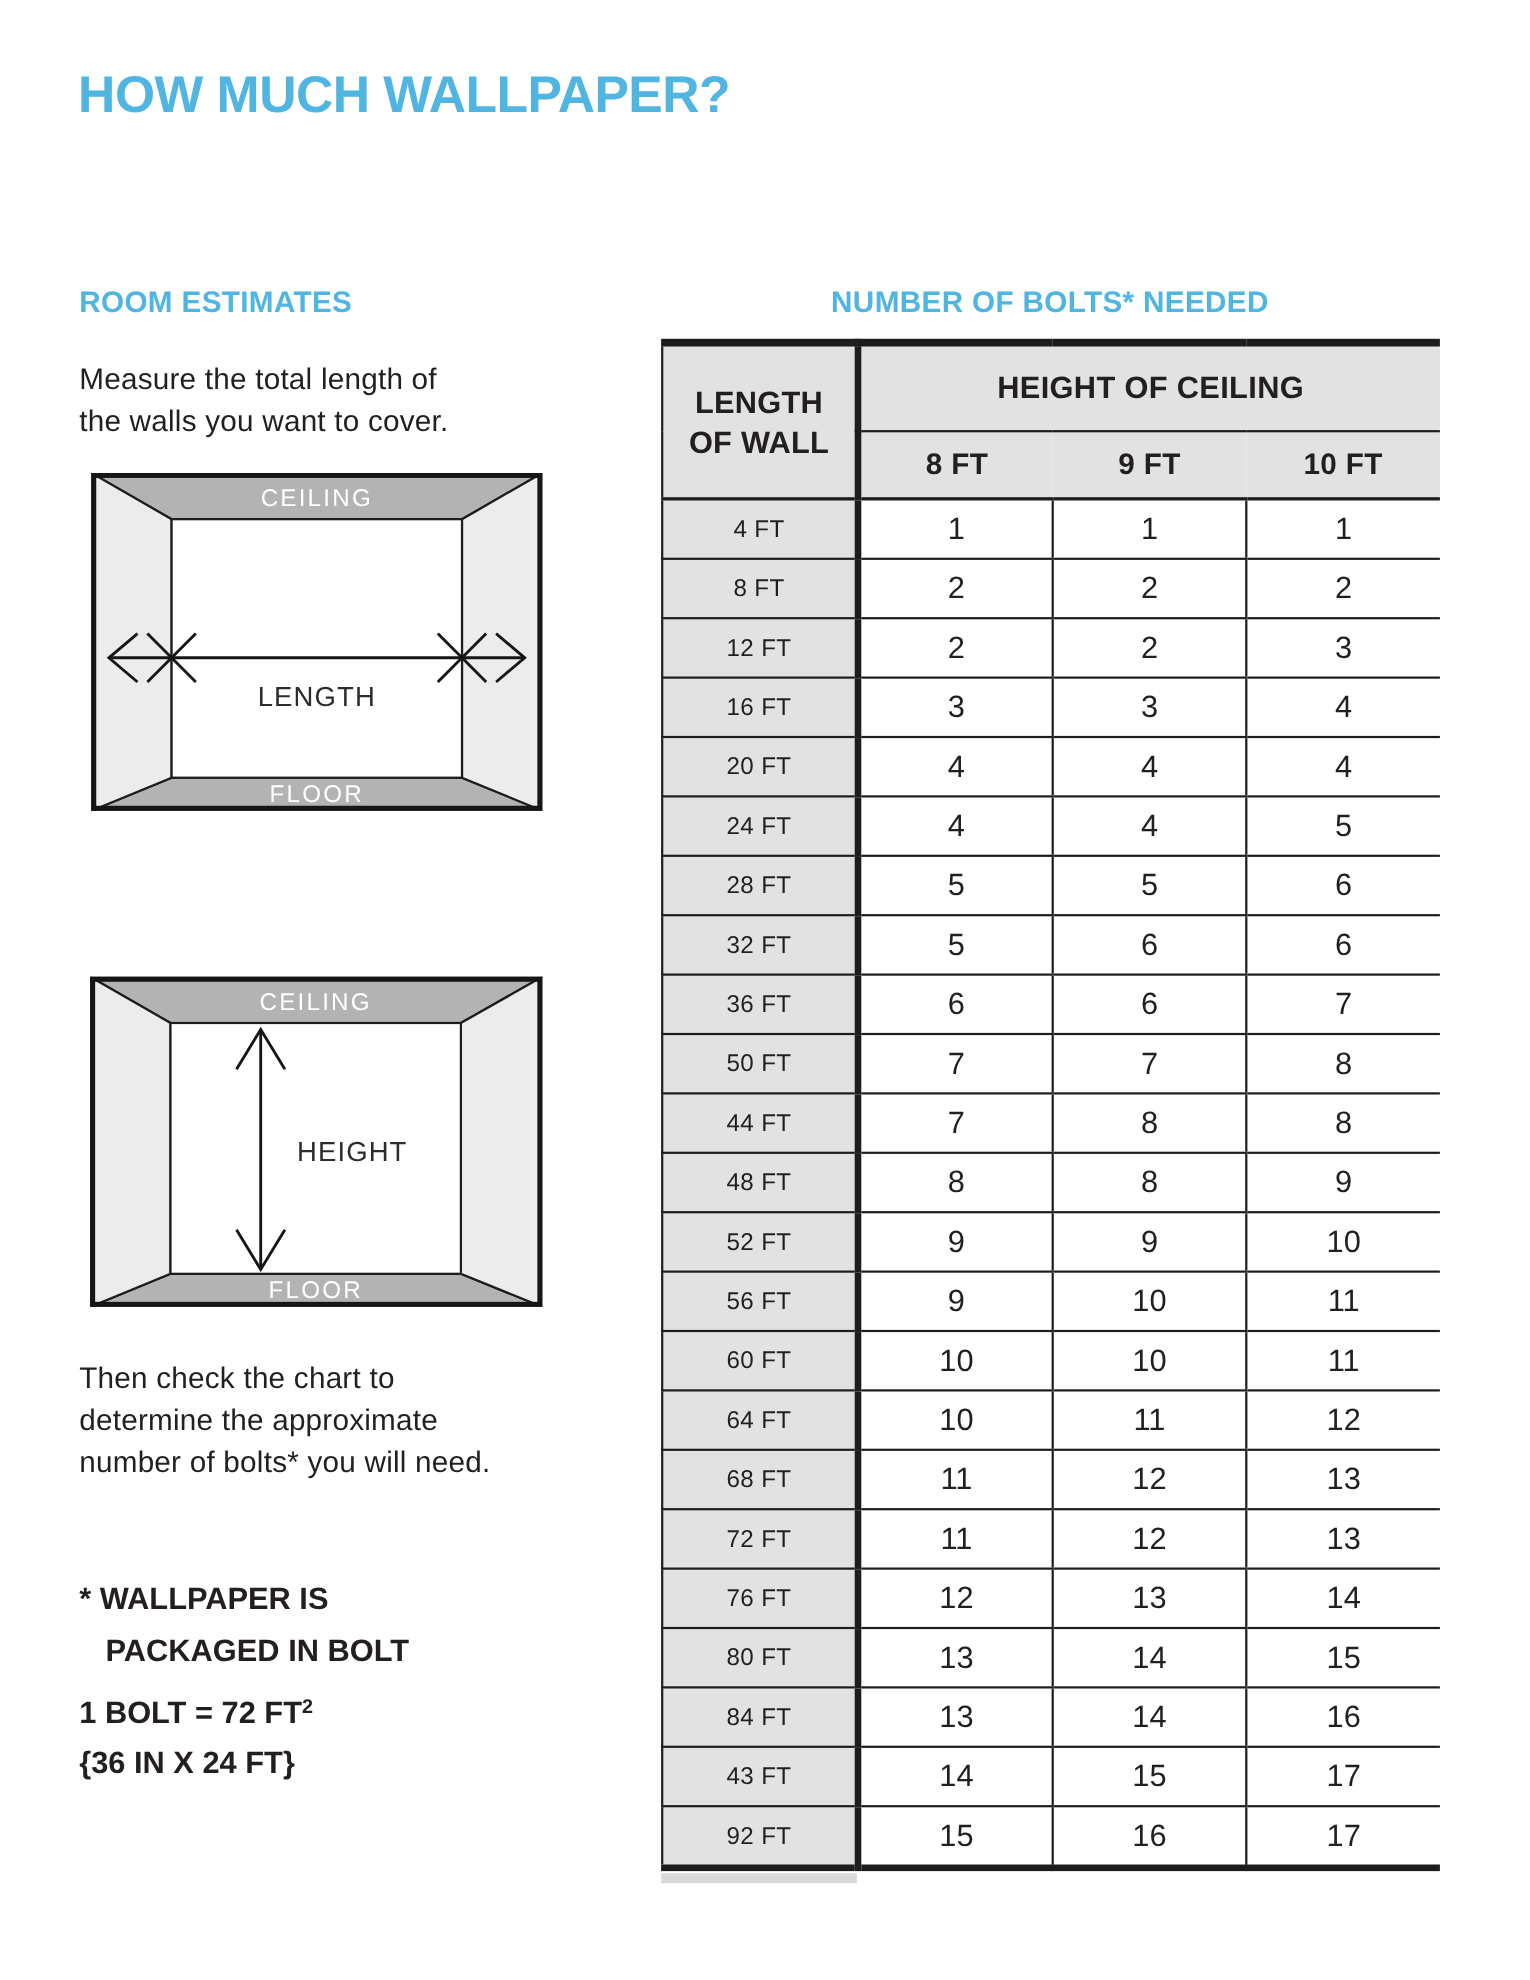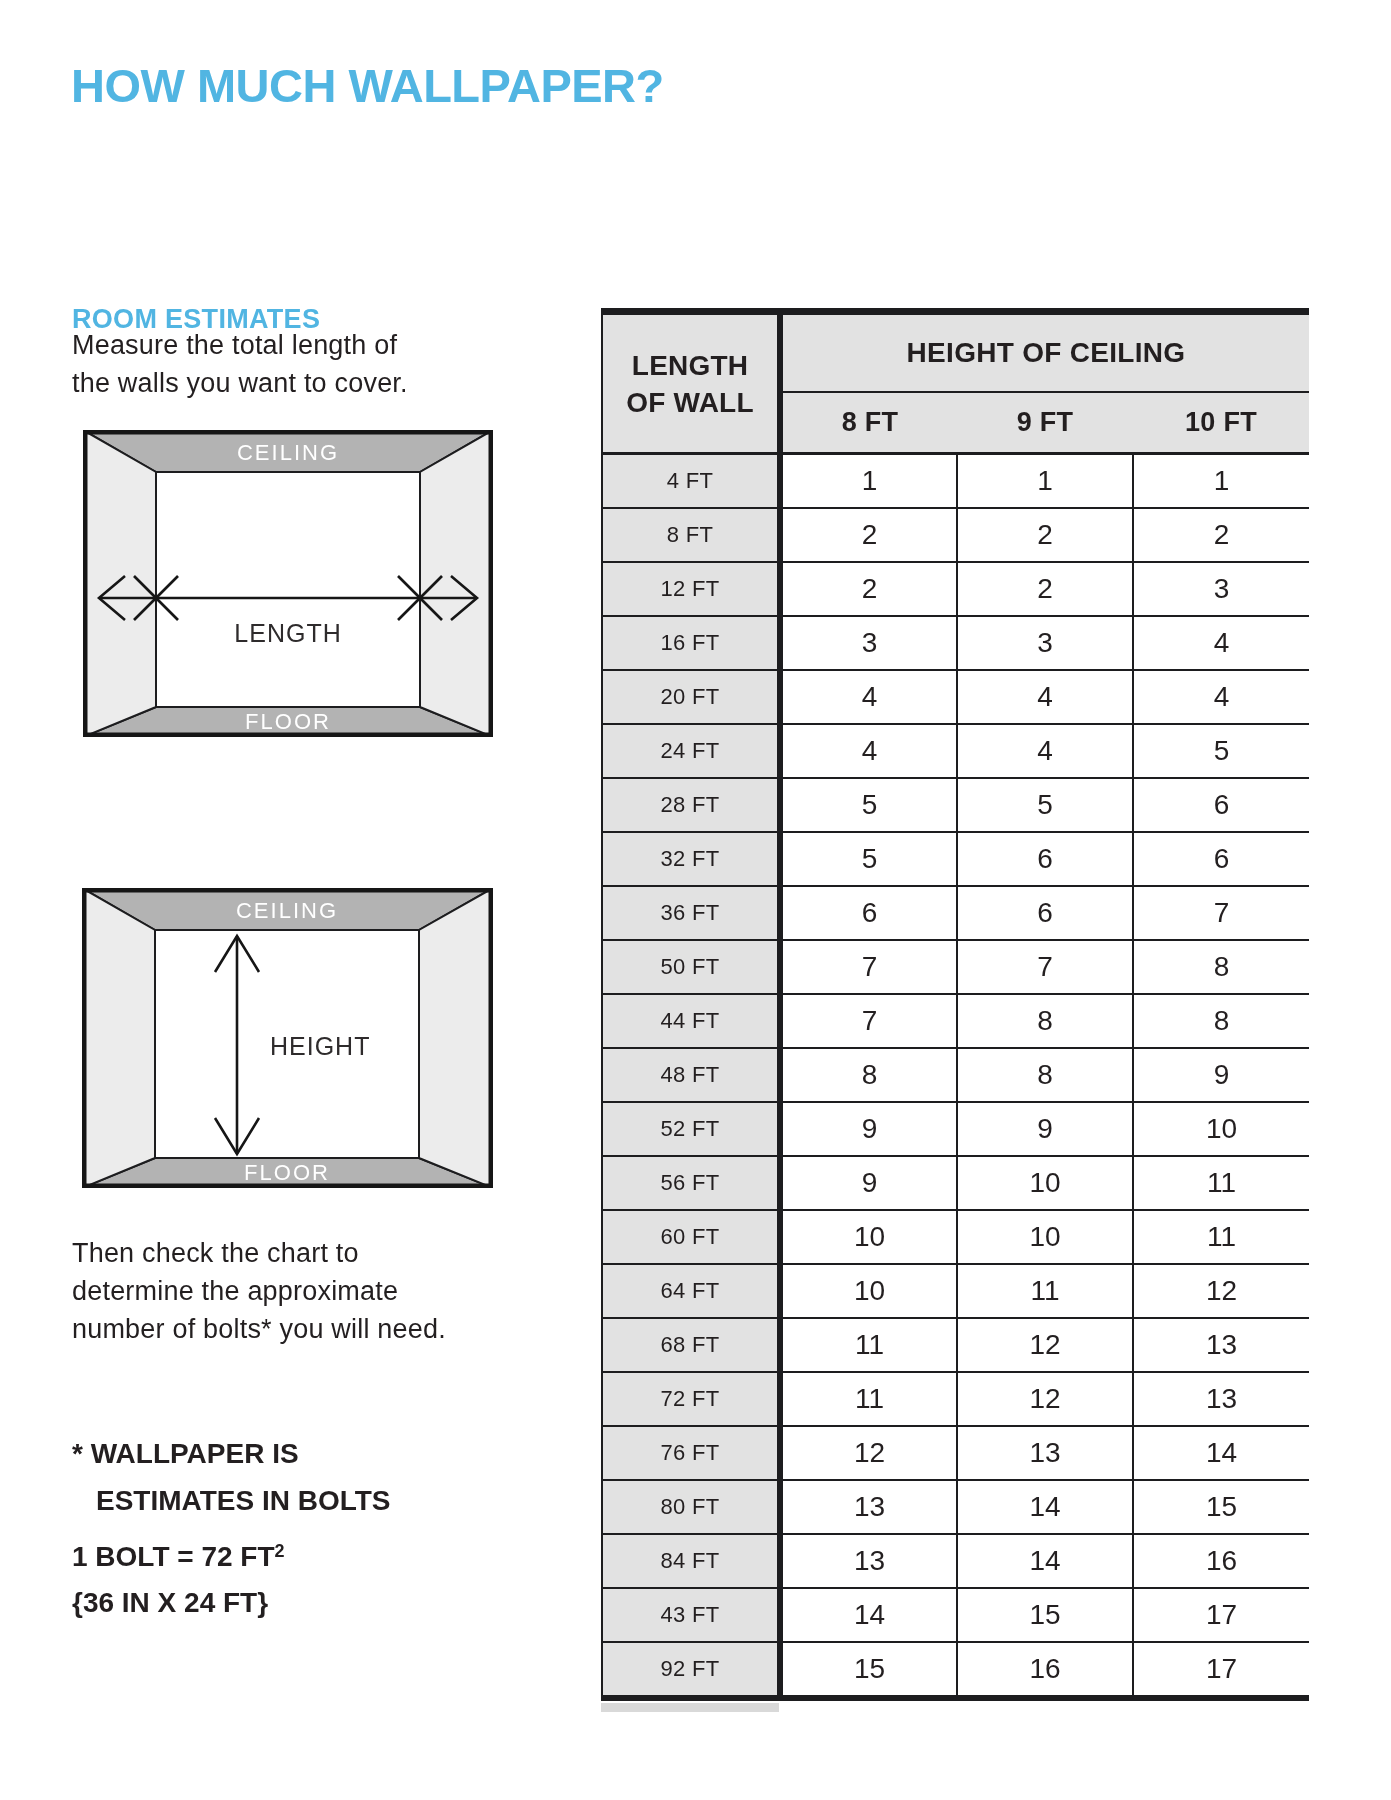--- a/index.html
+++ b/index.html
@@ -14,21 +14,21 @@
   .page{
     position:relative;width:1391px;height:1800px;background:#ffffff;
     font-family:"Liberation Sans", sans-serif;color:var(--ink);overflow:hidden;
   }
   .abs{position:absolute;}
   .page-title{
     left:71px;top:58px;font-size:47px;font-weight:bold;color:var(--accent);
     letter-spacing:-0.5px;white-space:nowrap;
   }
   .section-heading{
-    font-size:27px;font-weight:bold;color:var(--accent);letter-spacing:0.3px;white-space:nowrap;margin-top:44px;
+    font-size:27px;font-weight:bold;color:var(--accent);letter-spacing:0.3px;white-space:nowrap;
   }
   .room-estimates-heading{left:72px;top:260px;}
   .table-heading{left:601px;top:260px;width:707px;text-align:center;}
   .body-text{
     font-size:27px;line-height:38px;color:var(--ink);letter-spacing:0.2px;white-space:pre-line;
   }
   .step1{left:72px;top:326px;}
   .step2{left:72px;top:780px;}
   .step3{left:72px;top:1234px;}
   .footnote{left:72px;top:1430px;font-size:28px;font-weight:bold;line-height:47px;}
@@ -123,28 +123,29 @@
     </g>
     <text x="188" y="167" text-anchor="start" class="svg-dim-label">HEIGHT</text>
   </svg>
 
   <div class="abs body-text step3">Then check the chart to
 determine the approximate
 number of bolts* you will need.</div>
 
   <div class="abs footnote">
     <span>* WALLPAPER IS</span>
-    <span class="second-line">ESTIMATES IN BOLTS</span>
+    <span class="second-line">PACKAGED IN BOLT</span>
   </div>
 
   <div class="abs bolt-facts">
     <div><span>1 BOLT = 72 FT</span><span class="sup">2</span></div>
     <div>{36 IN X 24 FT}</div>
   </div>
 
+  <div class="abs section-heading table-heading">NUMBER OF BOLTS* NEEDED</div>
 
   <div class="abs table-wrap">
     <table class="bolts">
       <colgroup>
         <col style="width:178px">
           <col style="width:177px">
           <col style="width:176px">
           <col style="width:176px">
       </colgroup>
       <tbody>

